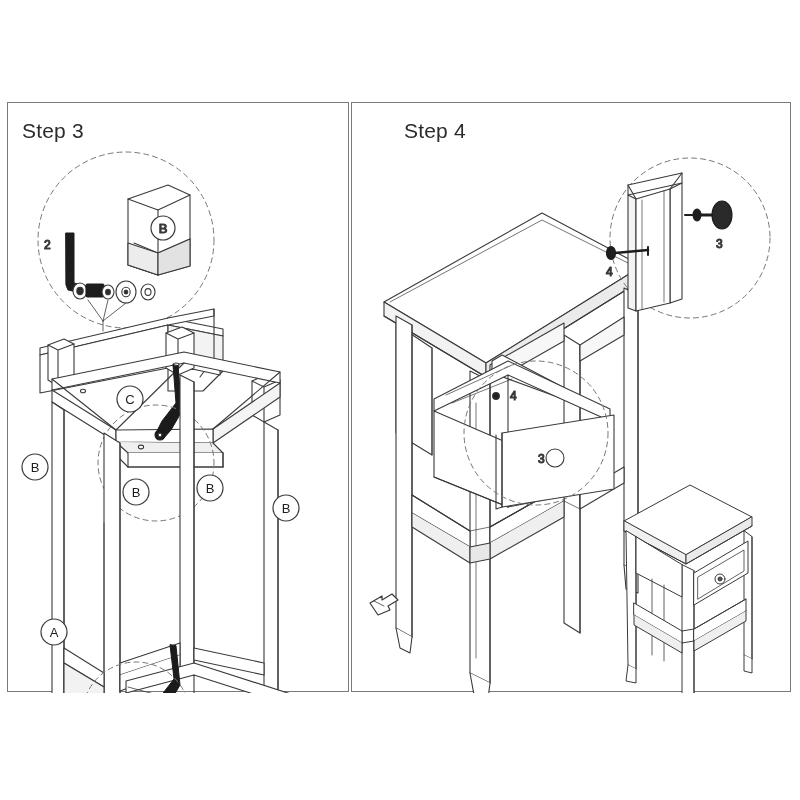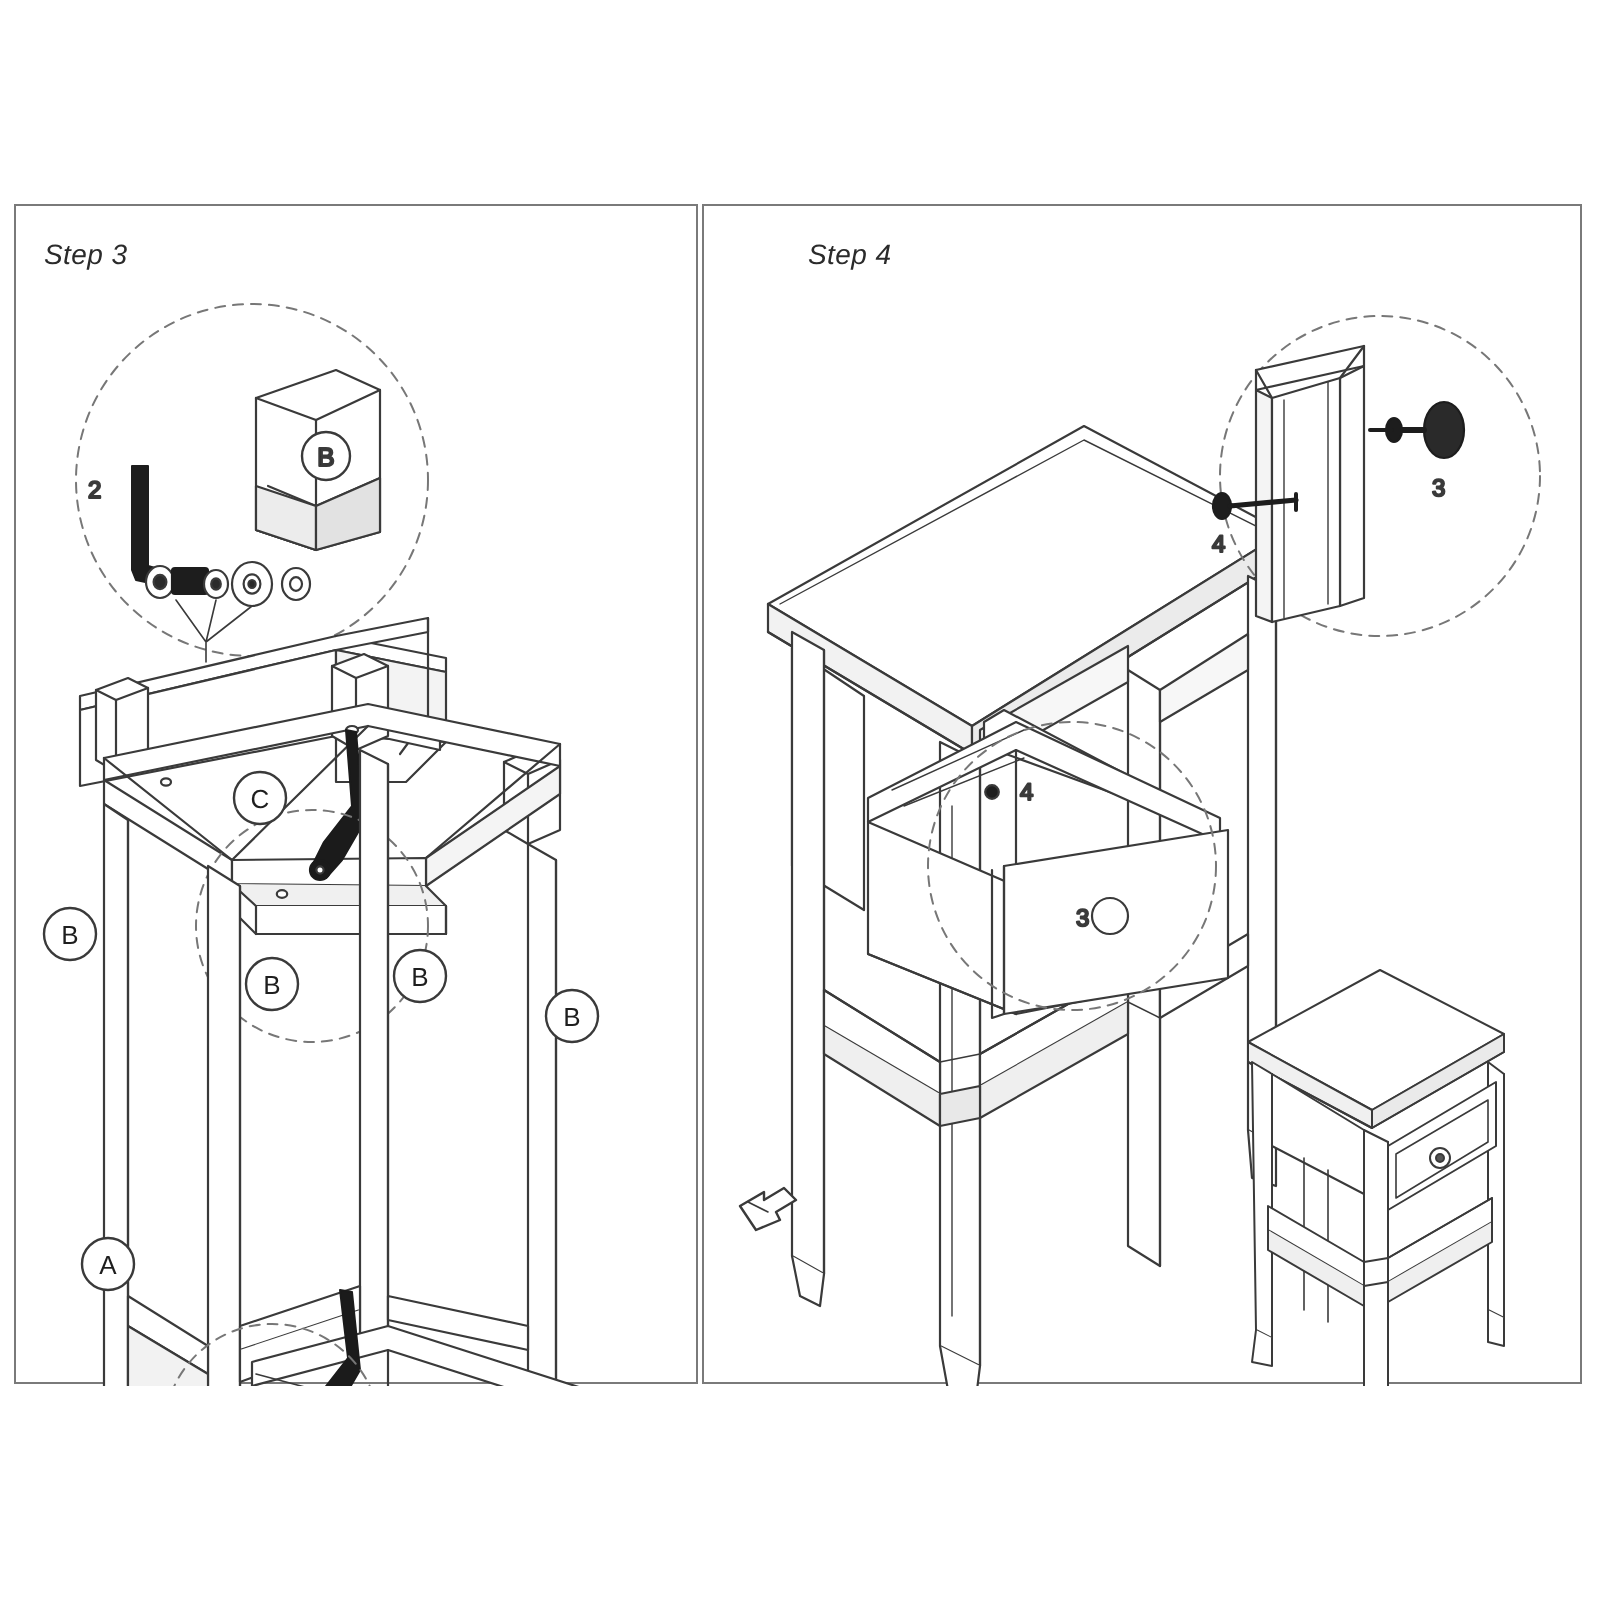--- a/index.html
+++ b/index.html
@@ -25,25 +25,24 @@
     position: absolute;
     border: 1.4px solid #7a7a7a;
     background: #ffffff;
     box-sizing: border-box;
   }
   #panel-left  { left: 7px;   top: 102px; width: 342px; height: 590px; }
   #panel-right { left: 351px; top: 102px; width: 440px; height: 590px; text-align: center; }
 
   .step-title {
     position: absolute;
-    font-size: 14px;
+    font-size: 21px;
     color: #2b2b2b;
     letter-spacing: 0.2px;
     white-space: nowrap;
-    font-style: italic;
   }
   #title-step3 { left: 14px; top: 16px; }
   #title-step4 { left: 52px; top: 16px; }
 
   .fig {
     position: absolute;
     left: 0; top: 0;
     width: 100%;
     height: 100%;
     pointer-events: none;

